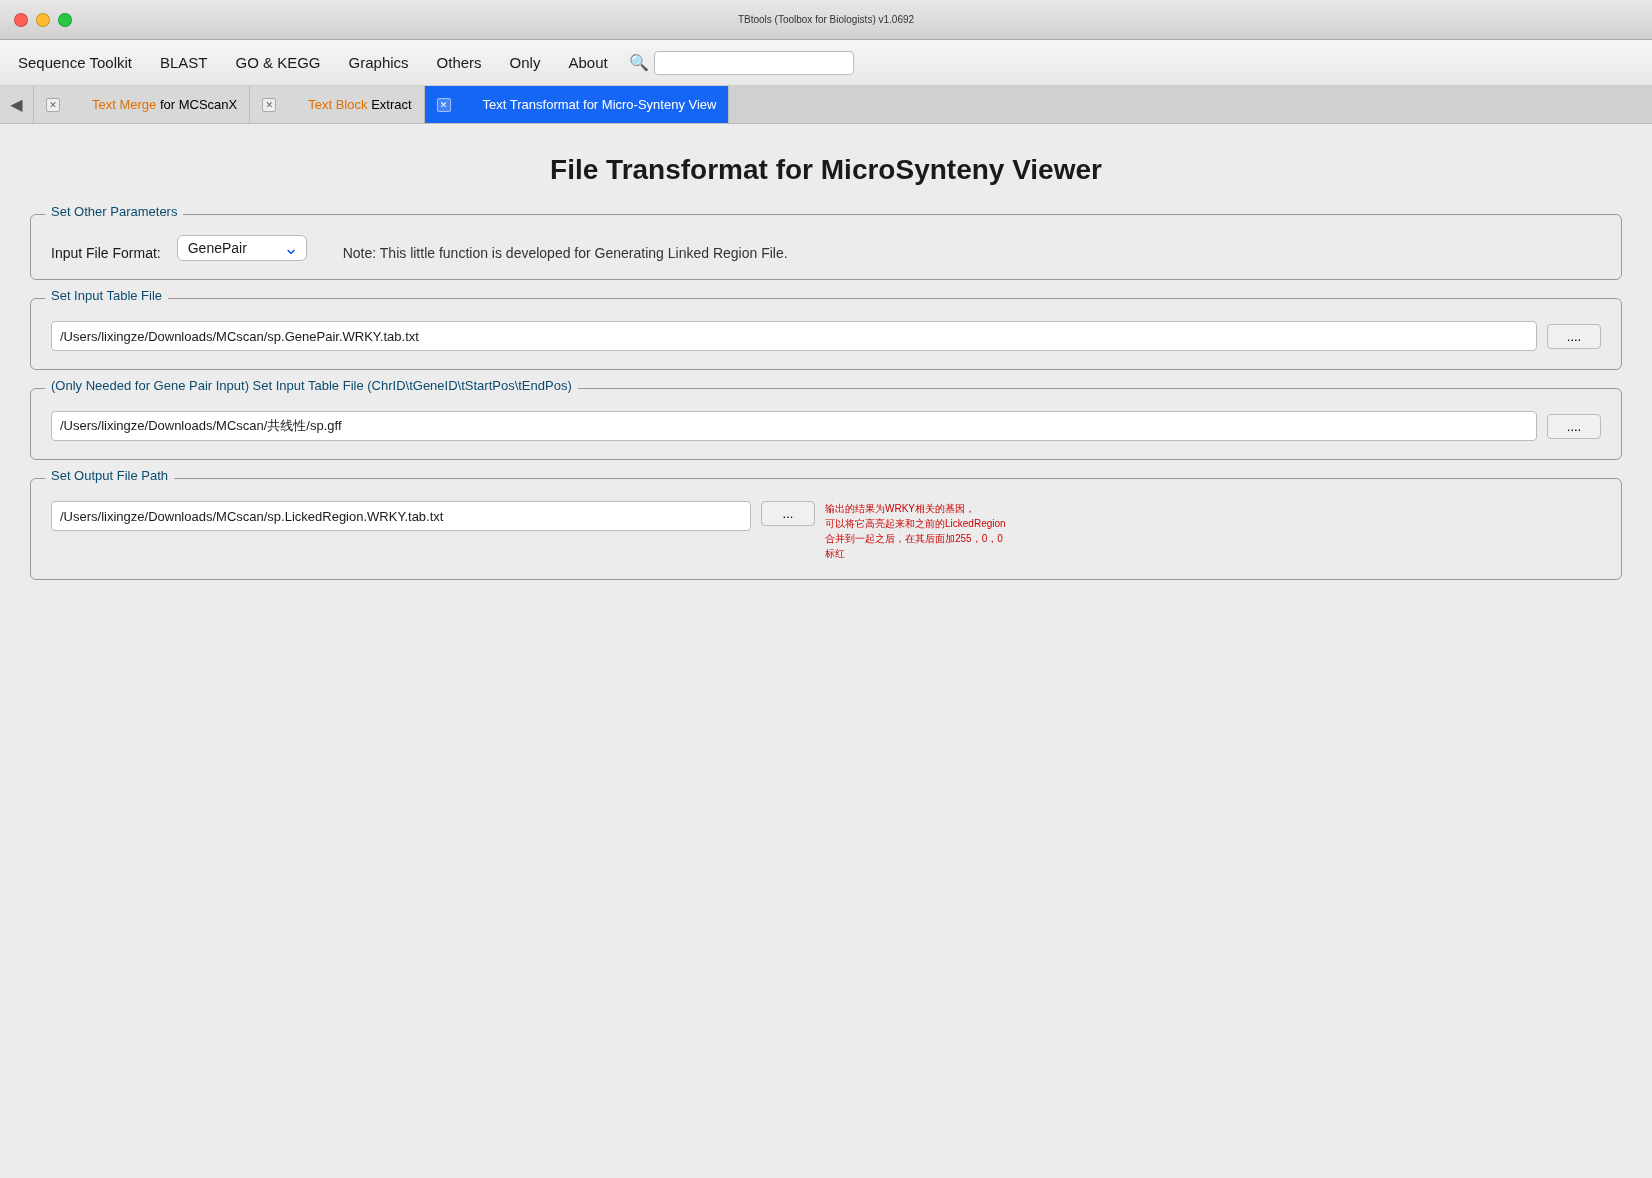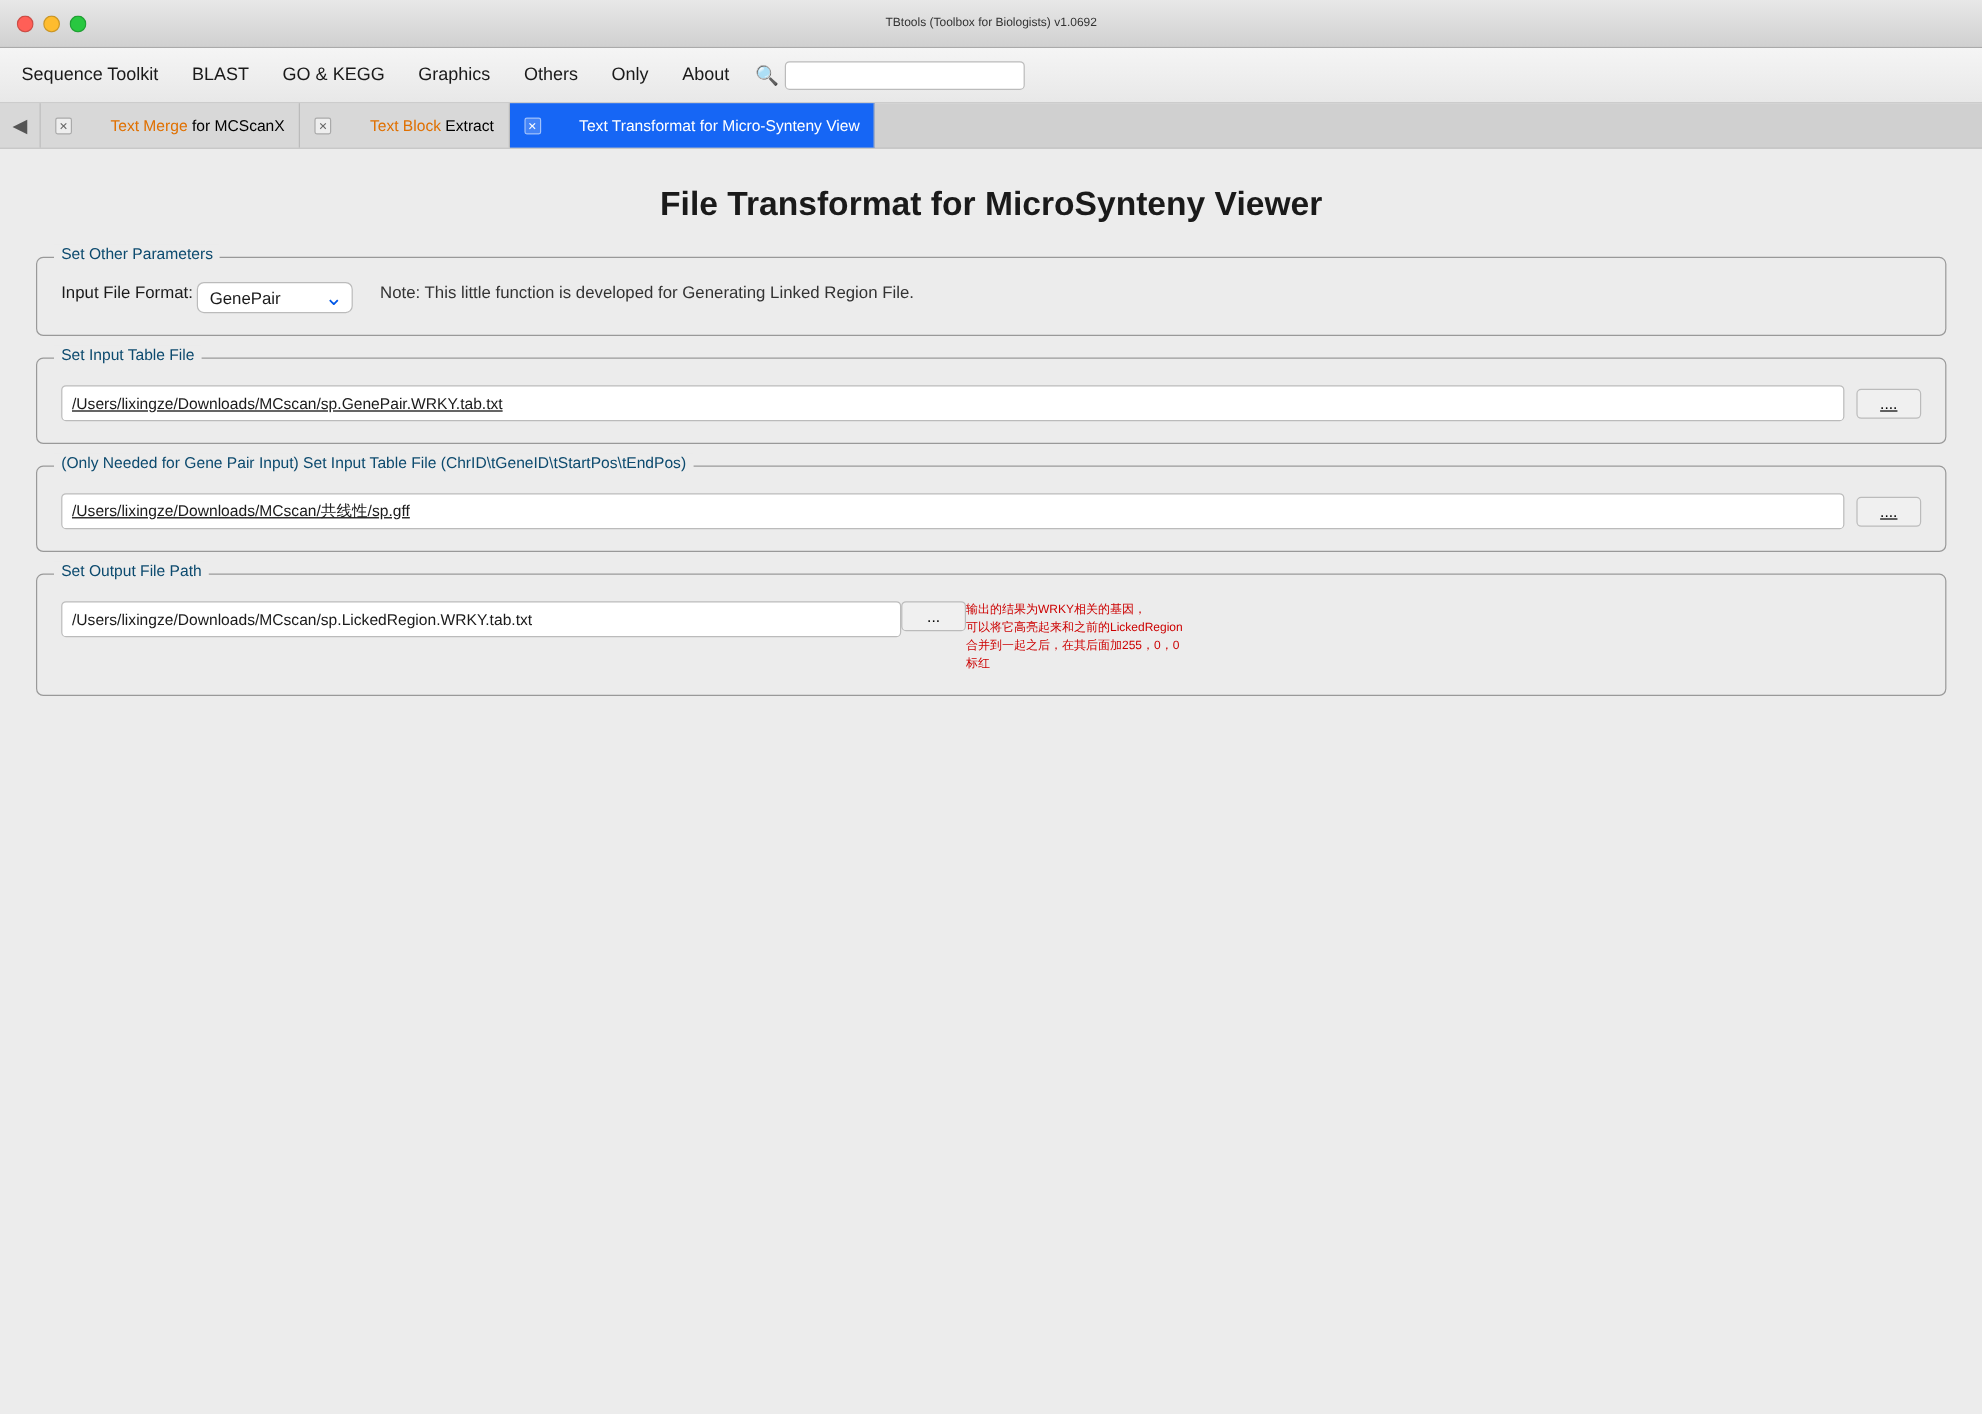--- a/index.html
+++ b/index.html
@@ -167,22 +167,22 @@
       background: #ececec;
       padding: 0 6px;
       font-size: 13px;
       color: #0c4a6e;
       font-weight: 400;
     }
 
     
     .params-row {
       display: flex;
-      align-items: flex-start;
-      gap: 3px;
+      align-items: flex-end;
+      gap: 16px;
       margin-top: 4px;
     }
     .param-label {
       font-size: 14px;
       color: #1a1a1a;
       white-space: nowrap;
     }
     .select-wrapper {
       position: relative;
       display: inline-block;
@@ -213,21 +213,20 @@
       color: #333;
       margin-left: 20px;
     }
 
     
     .file-row {
       display: flex;
       align-items: center;
       gap: 10px;
       margin-top: 6px;
-      text-decoration: underline;
     }
     .file-input {
       flex: 1;
       border: 1px solid #bbb;
       border-radius: 4px;
       height: 30px;
       padding: 0 8px;
       font-size: 13px;
       background: white;
       color: #1a1a1a;
@@ -241,20 +240,21 @@
       cursor: pointer;
       white-space: nowrap;
       min-width: 54px;
       text-align: center;
     }
 
     
     .output-row {
       display: flex;
       align-items: flex-start;
+      gap: 10px;
       margin-top: 6px;
     }
     .annotation-text {
       font-size: 10px;
       color: #cc0000;
       line-height: 1.5;
       flex-shrink: 0;
       max-width: 420px;
     }
 

